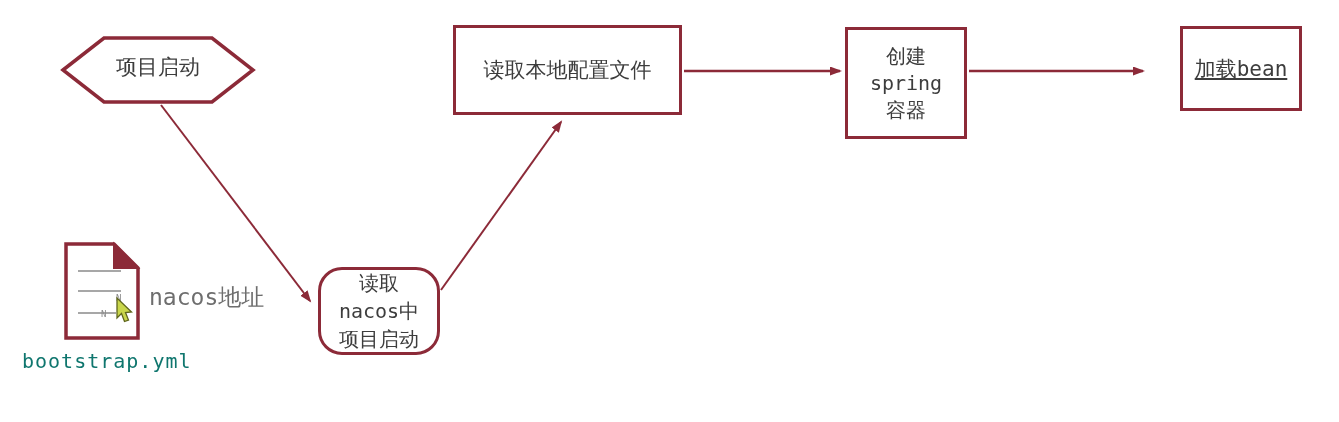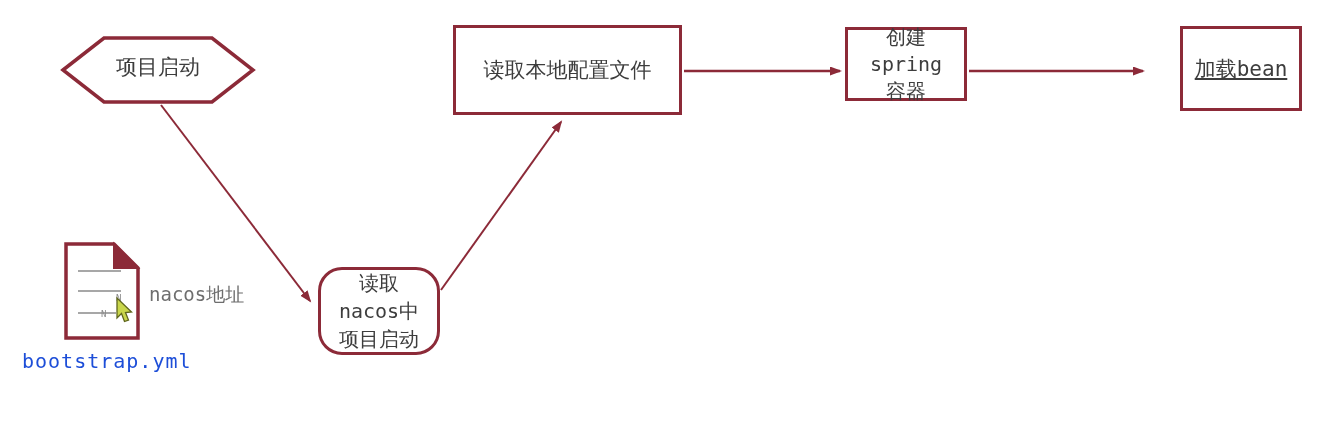--- a/index.html
+++ b/index.html
@@ -31,40 +31,40 @@
     display: flex;
     flex-direction: column;
     align-items: center;
     justify-content: center;
     text-align: center;
     color: var(--text);
   }
   .node .ln { line-height: 28px; font-size: 21px; white-space: nowrap; }
   #node-read-local   { left: 453px; top: 25px;  width: 229px; height: 90px; }
   #node-read-local .ln { line-height: 30px; }
-  #node-create-spring{ left: 845px; top: 27px;  width: 122px; height: 74px; }
+  #node-create-spring{ left: 845px; top: 27px;  width: 122px; height: 112px; }
   #node-create-spring .ln { line-height: 27px; font-size: 20px; }
   #node-load-bean    { left: 1180px; top: 26px; width: 122px; height: 85px; text-decoration: underline; }
   #node-read-nacos   { left: 318px; top: 267px; width: 122px; height: 88px; border-radius: 24px; }
   #node-read-nacos .ln { line-height: 28px; font-size: 20px; }
   #hex-label {
     position: absolute;
     left: 63px; top: 37px; width: 190px; height: 59px;
     display: flex; align-items: center; justify-content: center;
     font-size: 21px; color: var(--text);
   }
   #label-nacos-address {
     position: absolute;
     left: 149px; top: 282px;
-    font-size: 19px; color: var(--muted); white-space: nowrap;
+    font-size: 23px; color: var(--muted); white-space: nowrap;
   }
   #label-bootstrap {
     position: absolute;
     left: 22px; top: 349px;
-    font-size: 20px; color: #1d4ed8; letter-spacing: 1px; white-space: nowrap;
+    font-size: 20px; color: #0f766e; letter-spacing: 1px; white-space: nowrap;
   }
 </style>
 </head>
 <body>
 
 <div id="canvas">
 
   <svg id="shapes" viewBox="0 0 1339 422" xmlns="http://www.w3.org/2000/svg">
     <defs>
       <marker id="arrowhead" markerWidth="13" markerHeight="10" refX="10" refY="4.5" orient="auto" markerUnits="userSpaceOnUse">

